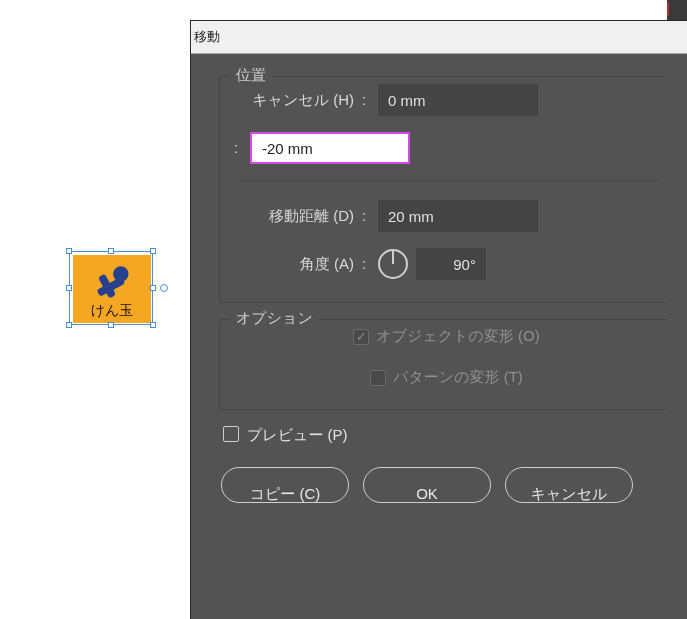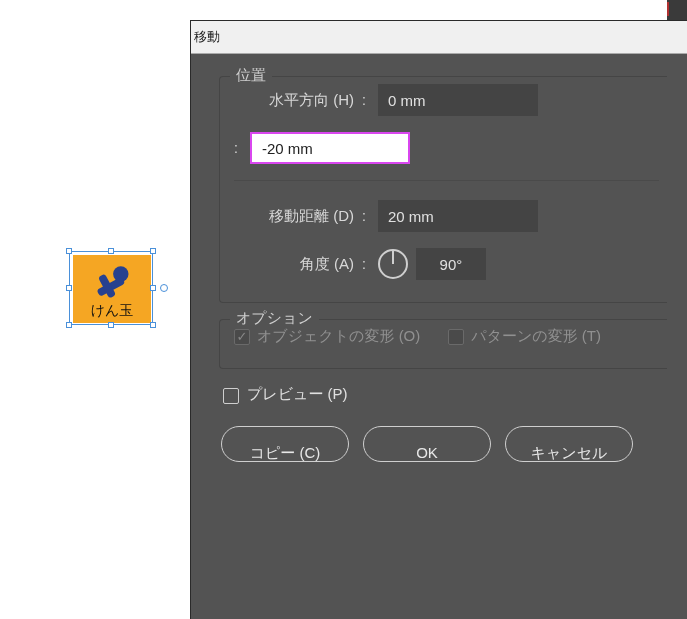--- a/index.html
+++ b/index.html
@@ -150,40 +150,40 @@
     border: none;
     color: #e0e0e0;
     font-size: 15px;
     padding: 0 10px;
   }
   .inp.focused {
     background: #fff;
     color: #222;
     border: 2px solid #d946ef;
   }
-  .inp.narrow { width: 70px; text-align: center; }
+  .inp.narrow { width: 70px; text-align: right; }
   .angle-knob {
     width: 30px;
     height: 30px;
     border: 2px solid #cfcfcf;
     border-radius: 50%;
     position: relative;
     flex-shrink: 0;
   }
   .angle-knob::after {
     content: "";
     position: absolute;
     left: 50%; top: 50%;
     width: 2px; height: 13px;
     background: #cfcfcf;
     transform-origin: top;
     transform: translate(-50%, -100%);
   }
   
-  .opt-row { display: flex; align-items: center; gap: 28px; flex-wrap: wrap; }
+  .opt-row { display: flex; align-items: center; gap: 22px; flex-wrap: wrap; flex-direction: column; }
   .chk {
     display: inline-flex;
     align-items: center;
     gap: 7px;
     color: #909090;
     font-size: 15px;
   }
   .chkbox {
     width: 16px; height: 16px;
     border: 1px solid #6a6a6a;
@@ -195,21 +195,21 @@
     justify-content: center;
   }
   .chkbox.checked::after {
     content: "✓";
     font-size: 13px;
     color: #888;
     line-height: 1;
   }
   .preview-row {
     display: flex;
-    align-items: flex-end;
+    align-items: flex-start;
     gap: 8px;
     margin: 14px 0 18px 4px;
     color: #e0e0e0;
     font-size: 15px;
   }
   .preview-row .chkbox { background: #535353; border: 1.5px solid #cfcfcf; }
 
   .btnrow {
     display: flex;
     gap: 14px;
@@ -257,21 +257,21 @@
 <div class="topstrip"></div>
 
 <div class="dialog">
   <div class="titlebar">移動</div>
   <div class="dialog-body">
 
     <div class="fieldset">
       <div class="fieldset-legend">位置</div>
 
       <div class="row">
-        <div class="rowlabel">水平方向 (H)</div>
+        <div class="rowlabel">キャンセル (H)</div>
         <span class="colon">:</span>
         <input class="inp" value="0 mm" style="">
       </div>
 
       <div class="row">
         <span class="colon">:</span>
         <input class="inp focused" value="-20 mm" style="">
       </div>
 
       <div style="height:8px;border-top:1px solid #4a4a4a;margin:4px 0 12px;"></div>

